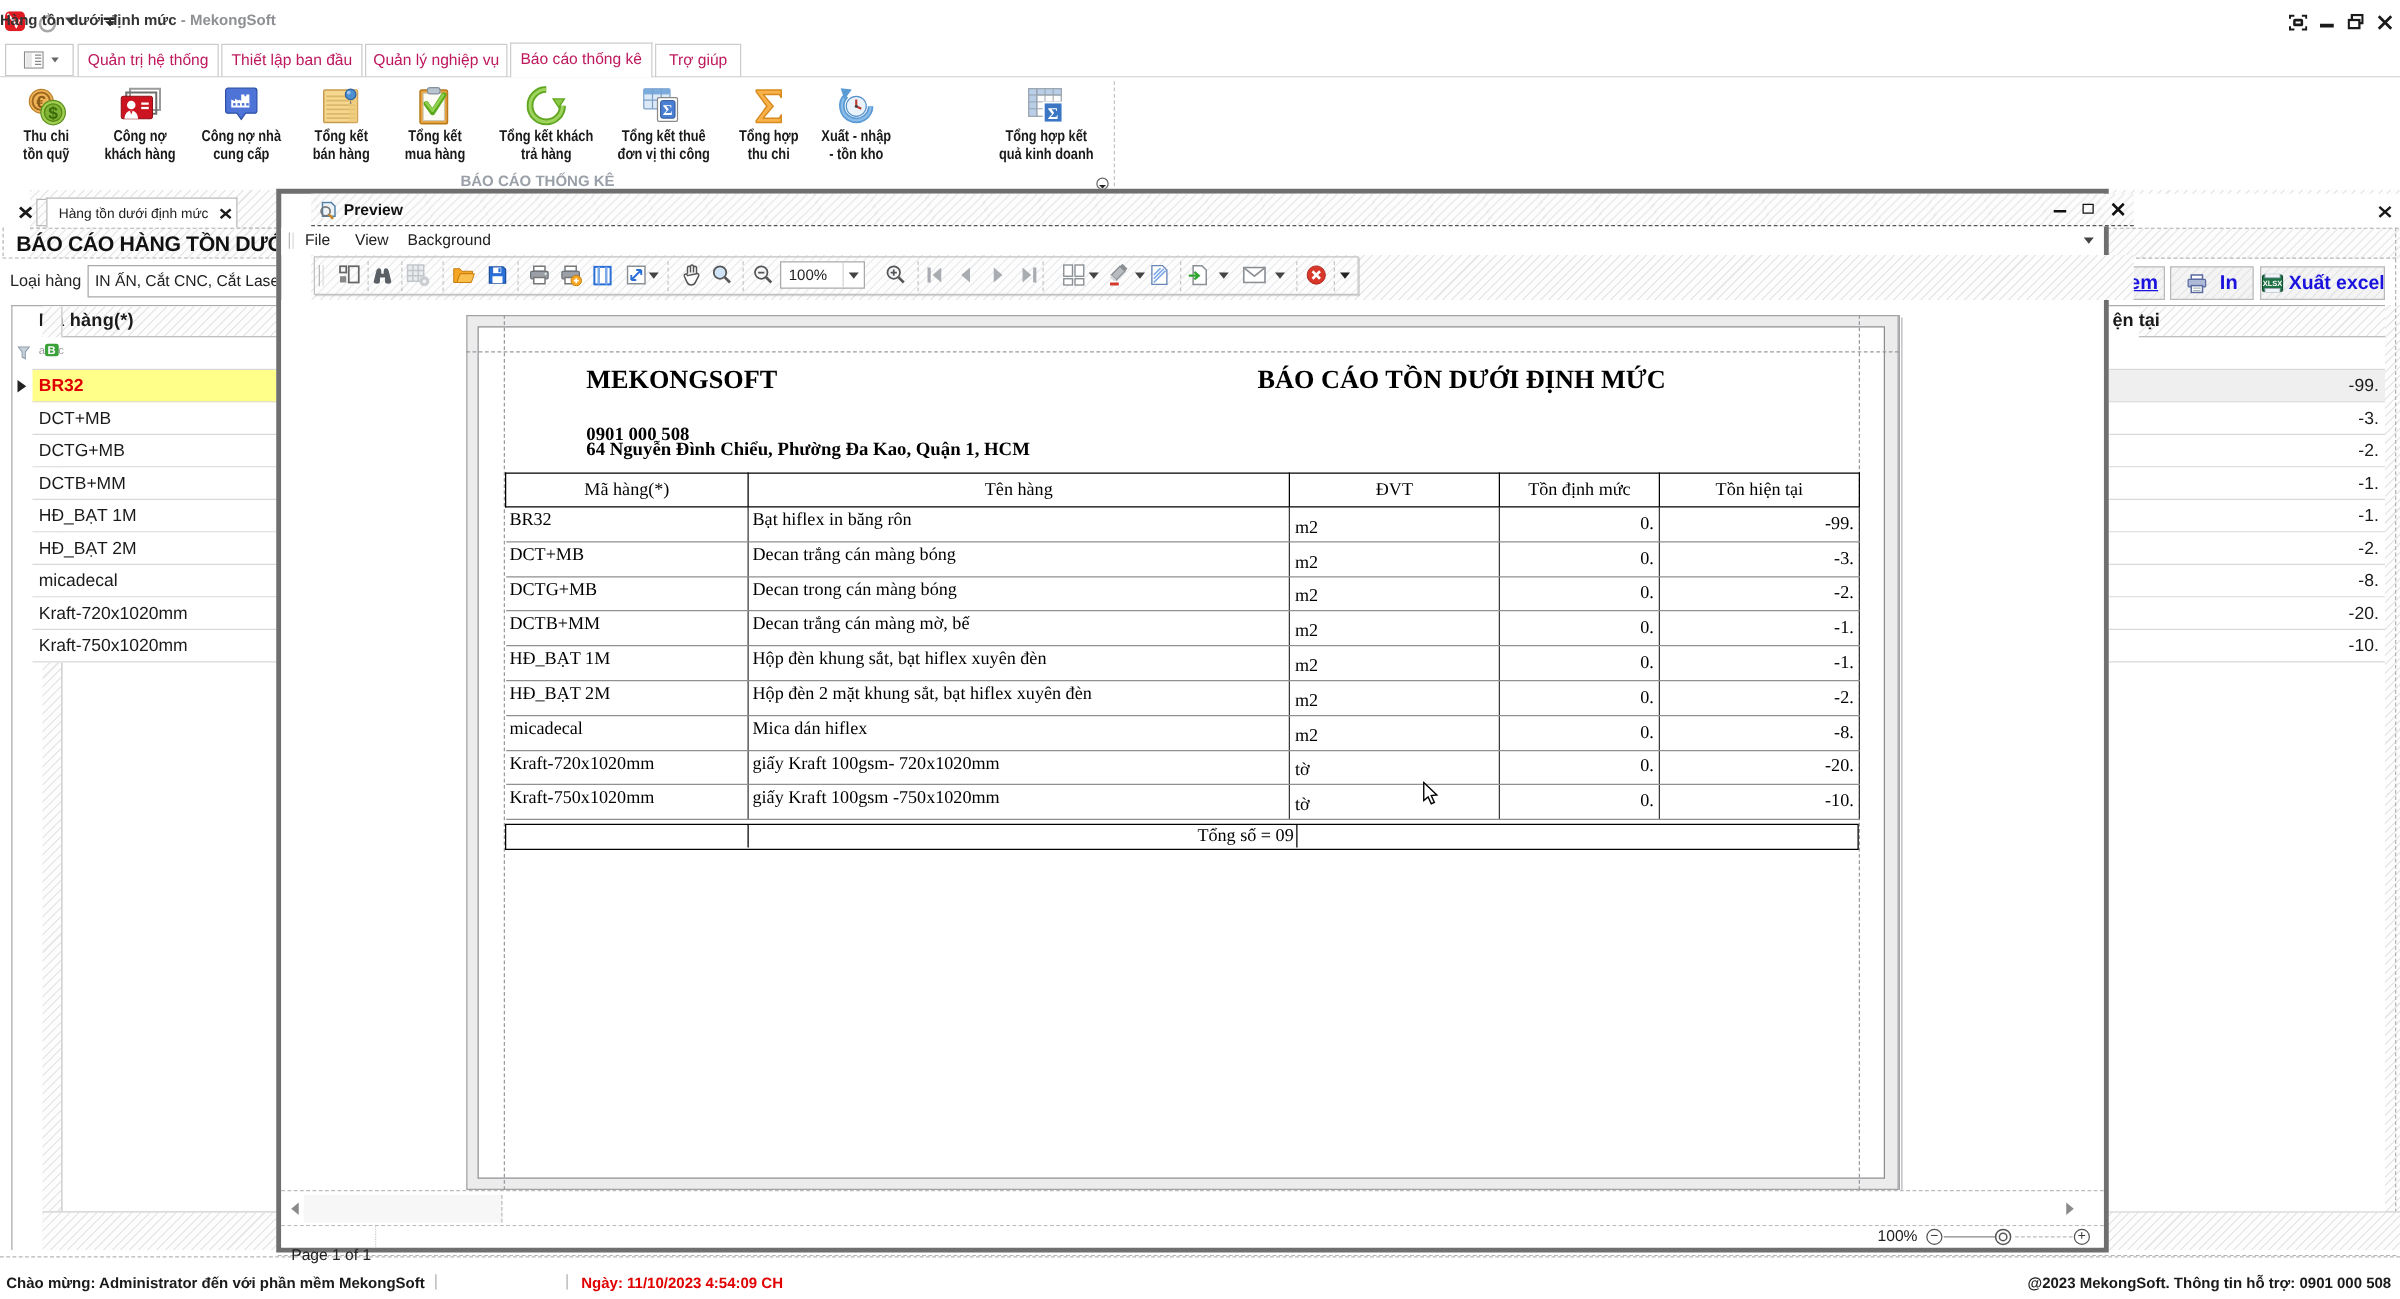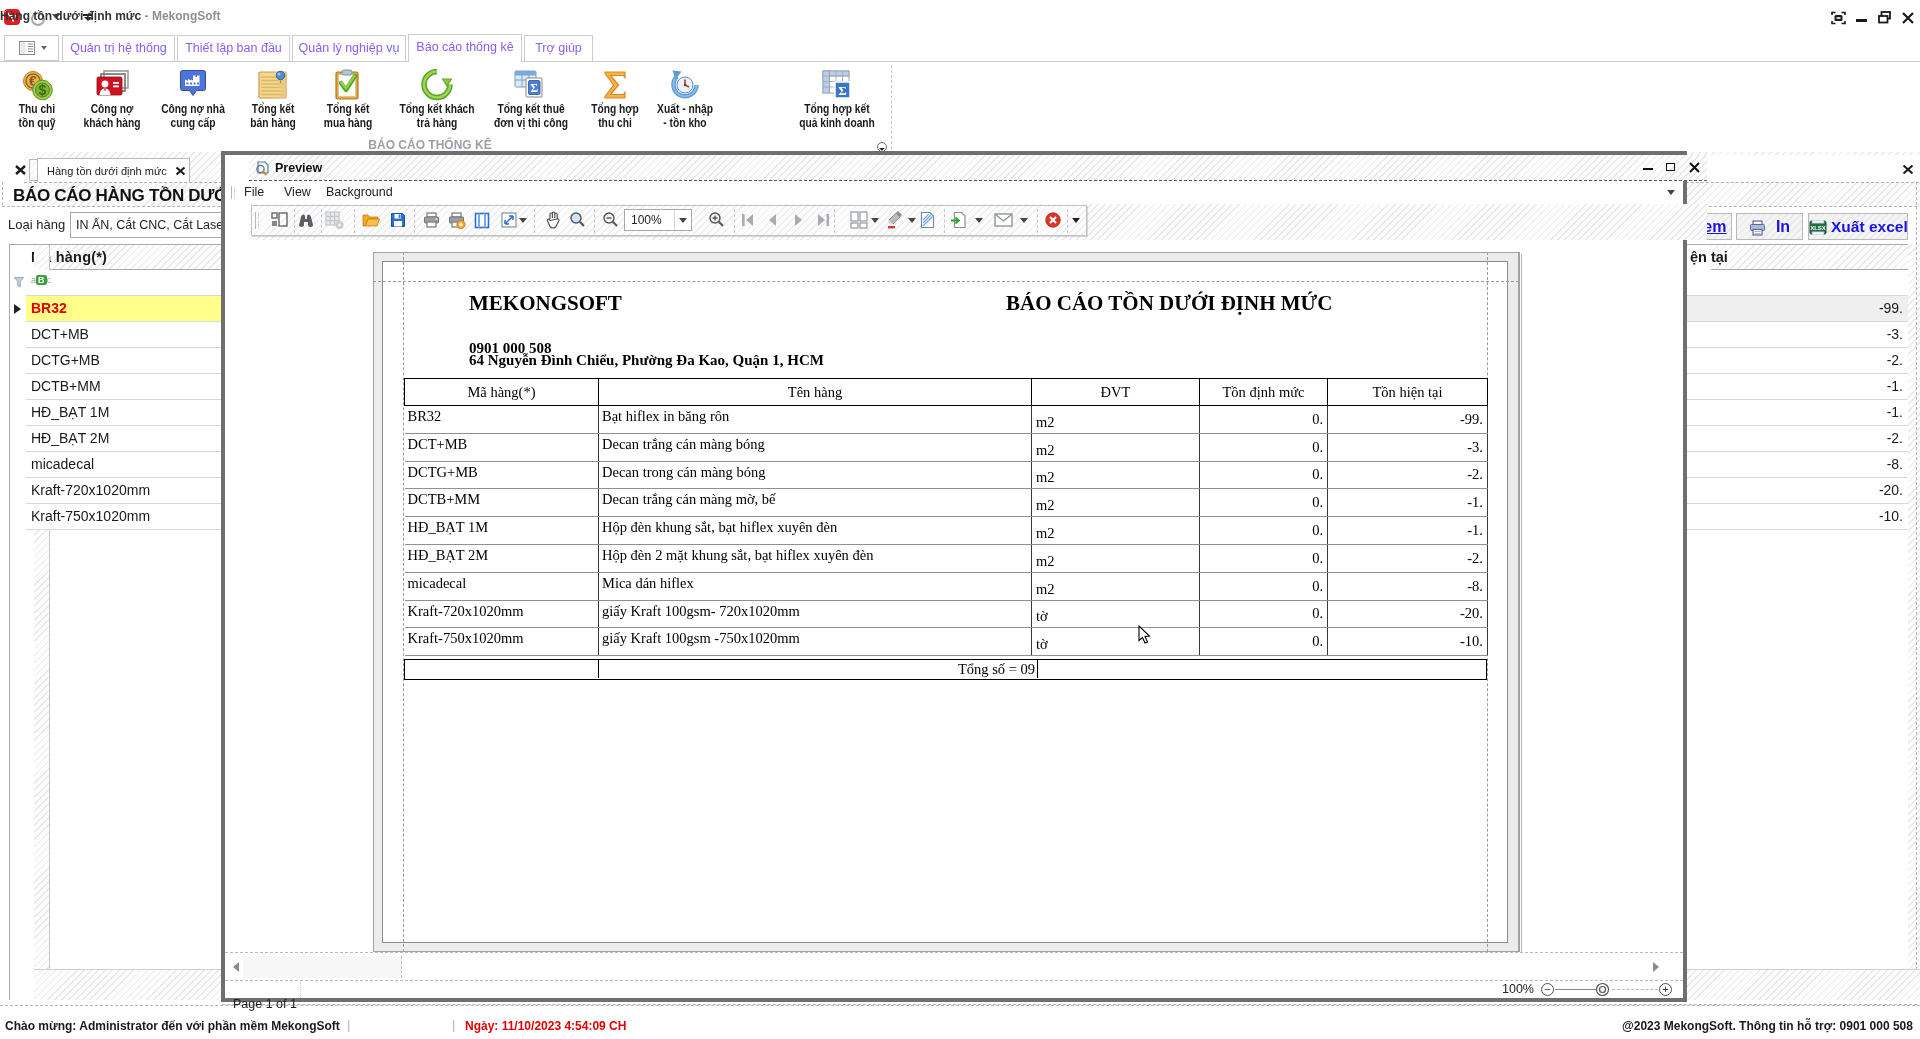--- a/index.html
+++ b/index.html
@@ -1,20 +1,20 @@
 <!DOCTYPE html>
 <html><head>
 <meta charset="utf-8">
 <style>
 * { margin:0; padding:0; box-sizing:border-box; }
 html,body { width:1920px; height:1039px; overflow:hidden; font-family:"Liberation Sans",sans-serif; background:#fff; }
 .abs { position:absolute; }
 .hatch { background-color:#fdfdfd; background-image:repeating-linear-gradient(135deg, #e7e9eb 0px, #e7e9eb 1.15px, transparent 1.15px, transparent 5px);margin-left:24px; }
 .b { font-weight:bold; }
-.rtab { top:2px; height:27px; border:1px solid #cdcdcd; background:#fff; text-align:center; font-size:12.5px; color:#8b5cf6; line-height:25px; }
+.rtab { top:2px; height:27px; border:1px solid #cdcdcd; background:#fff; text-align:center; font-size:12.5px; color:#be185d; line-height:25px; }
 .rtab-active { top:1px; height:28px; border-bottom:none; z-index:3; }
 .rbtn { height:27px; border:1px solid #b9b9b9; background-color:#f4f4f4; background-image:repeating-linear-gradient(135deg, #e6e8ea 0px, #e6e8ea 1.2px, transparent 1.2px, transparent 5px); text-align:center; }
 .ritem { position:absolute; top:0px; height:90px; text-align:center; }
 .ritem .lbl { position:absolute; top:41px; left:50%; transform:translateX(-50%) scaleX(0.82); font-size:12.5px; font-weight:bold; color:#1a1a1a; line-height:13.5px; white-space:nowrap; text-align:center; }
 .ritem svg.icn { position:absolute; top:7px; left:50%; transform:translateX(-50%); }
 #rpt td { border:1px solid #3a3a3a; overflow:hidden; white-space:nowrap; }
 #rpt tr.hr td { border:1.4px solid #000; }
 #rpt td.c1, #rpt td.c3, #rpt td.c4 { border-bottom:1px solid #909090; border-top:none; }
 #rpt td.c1:first-child { border-left:none; }
 #rpt td.hc { text-align:center; vertical-align:middle; }

